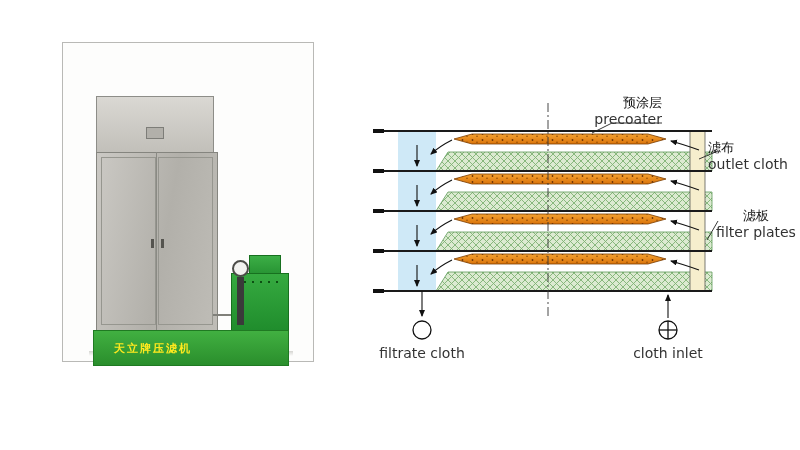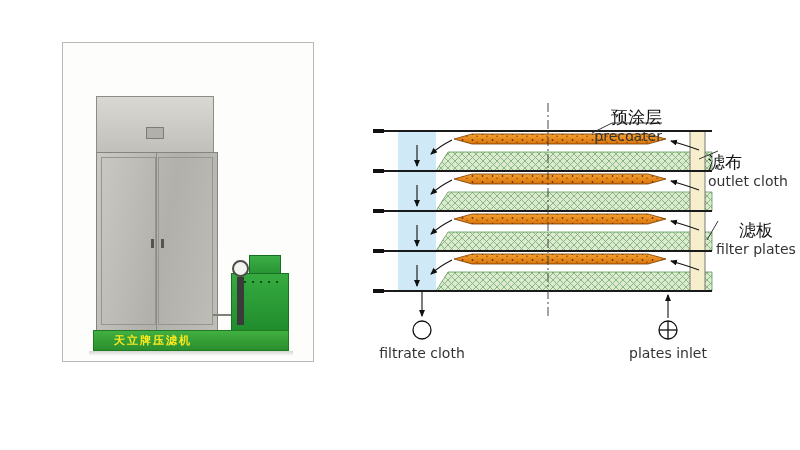--- a/index.html
+++ b/index.html
@@ -13,41 +13,41 @@
   .cab-top{left:33px;top:53px;width:116px;height:56px;border:1px solid #8d8d88;
            background:linear-gradient(180deg,#dad8d3,#c1bfb9);}
   .cab-vent{left:83px;top:84px;width:16px;height:10px;background:#b2b0aa;border:1px solid #7d7d78;}
   .cab-body{left:33px;top:109px;width:120px;height:178px;border:1px solid #85857f;
             background:linear-gradient(100deg,#cbc9c4,#b2b0aa 55%,#bfbdb7);}
   .door{top:114px;width:53px;height:166px;border:1px solid #96968f;background:transparent;}
   .door-l{left:38px;} .door-r{left:95px;}
   .door-split{left:93px;top:109px;width:1px;height:178px;background:#8a8a84;}
   .handle{top:196px;width:3px;height:9px;background:#55544f;}
   .hnd-l{left:88px;} .hnd-r{left:98px;}
-  .base{left:30px;top:287px;width:196px;height:21px;display:flex;align-items:center;
+  .base{left:30px;top:287px;width:196px;height:36px;display:flex;align-items:center;
         padding-left:20px;box-sizing:border-box;
         background:linear-gradient(180deg,#41b041,#2a8e2c);border:1px solid #1f7a22;}
   .base-label{color:#ffe91e;font-size:11px;font-weight:bold;letter-spacing:2px;}
   .shadow{left:26px;top:308px;width:204px;height:5px;
           background:linear-gradient(180deg,#d4d4d0,rgba(255,255,255,0));}
   .pump-box{left:168px;top:230px;width:56px;height:58px;border:1px solid #17701f;
             background:linear-gradient(180deg,#36aa40,#1f8c2c);}
   .pump-dots{left:178px;top:236px;width:40px;height:8px;
              background-image:radial-gradient(circle,#0c4f12 1px,rgba(0,0,0,0) 1.3px);
              background-size:8px 6px;}
   .pump-motor{left:186px;top:212px;width:30px;height:20px;border:1px solid #17701f;
               background:linear-gradient(180deg,#3cae46,#259031);}
   .pump-cyl{left:174px;top:234px;width:7px;height:48px;background:#3a3a3a;}
   .gauge{left:169px;top:217px;width:13px;height:13px;border-radius:50%;background:#f2f2ef;
          border:2px solid #4c4c48;}
   .pipe{left:150px;top:271px;width:22px;height:2px;background:#80807a;}
 
   
   .lbl{line-height:1.15;}
-  .zh{font-size:17px;color:#111;margin-top:12px;}
+  .zh{font-size:13px;color:#111;}
   .en{font-size:14px;color:#333;}
   .lbl-precoat{left:540px;top:96px;width:122px;text-align:right;}
   .lbl-cloth{left:708px;top:141px;width:80px;text-align:left;}
   .lbl-plate{left:716px;top:209px;width:80px;text-align:center;}
   .lbl-outlet{left:362px;top:345px;width:120px;text-align:center;}
   .lbl-inlet{left:608px;top:345px;width:120px;text-align:center;}
 </style>
 </head>
 <body>
 
@@ -174,14 +174,14 @@
   <div class="en">outlet cloth</div>
 </div>
 <div class="abs lbl lbl-plate">
   <div class="zh">滤板</div>
   <div class="en">filter plates</div>
 </div>
 <div class="abs lbl lbl-outlet">
   <div class="en">filtrate cloth</div>
 </div>
 <div class="abs lbl lbl-inlet">
-  <div class="en">plates inlet</div>
+  <div class="en">cloth inlet</div>
 </div>
 
 </body></html>

